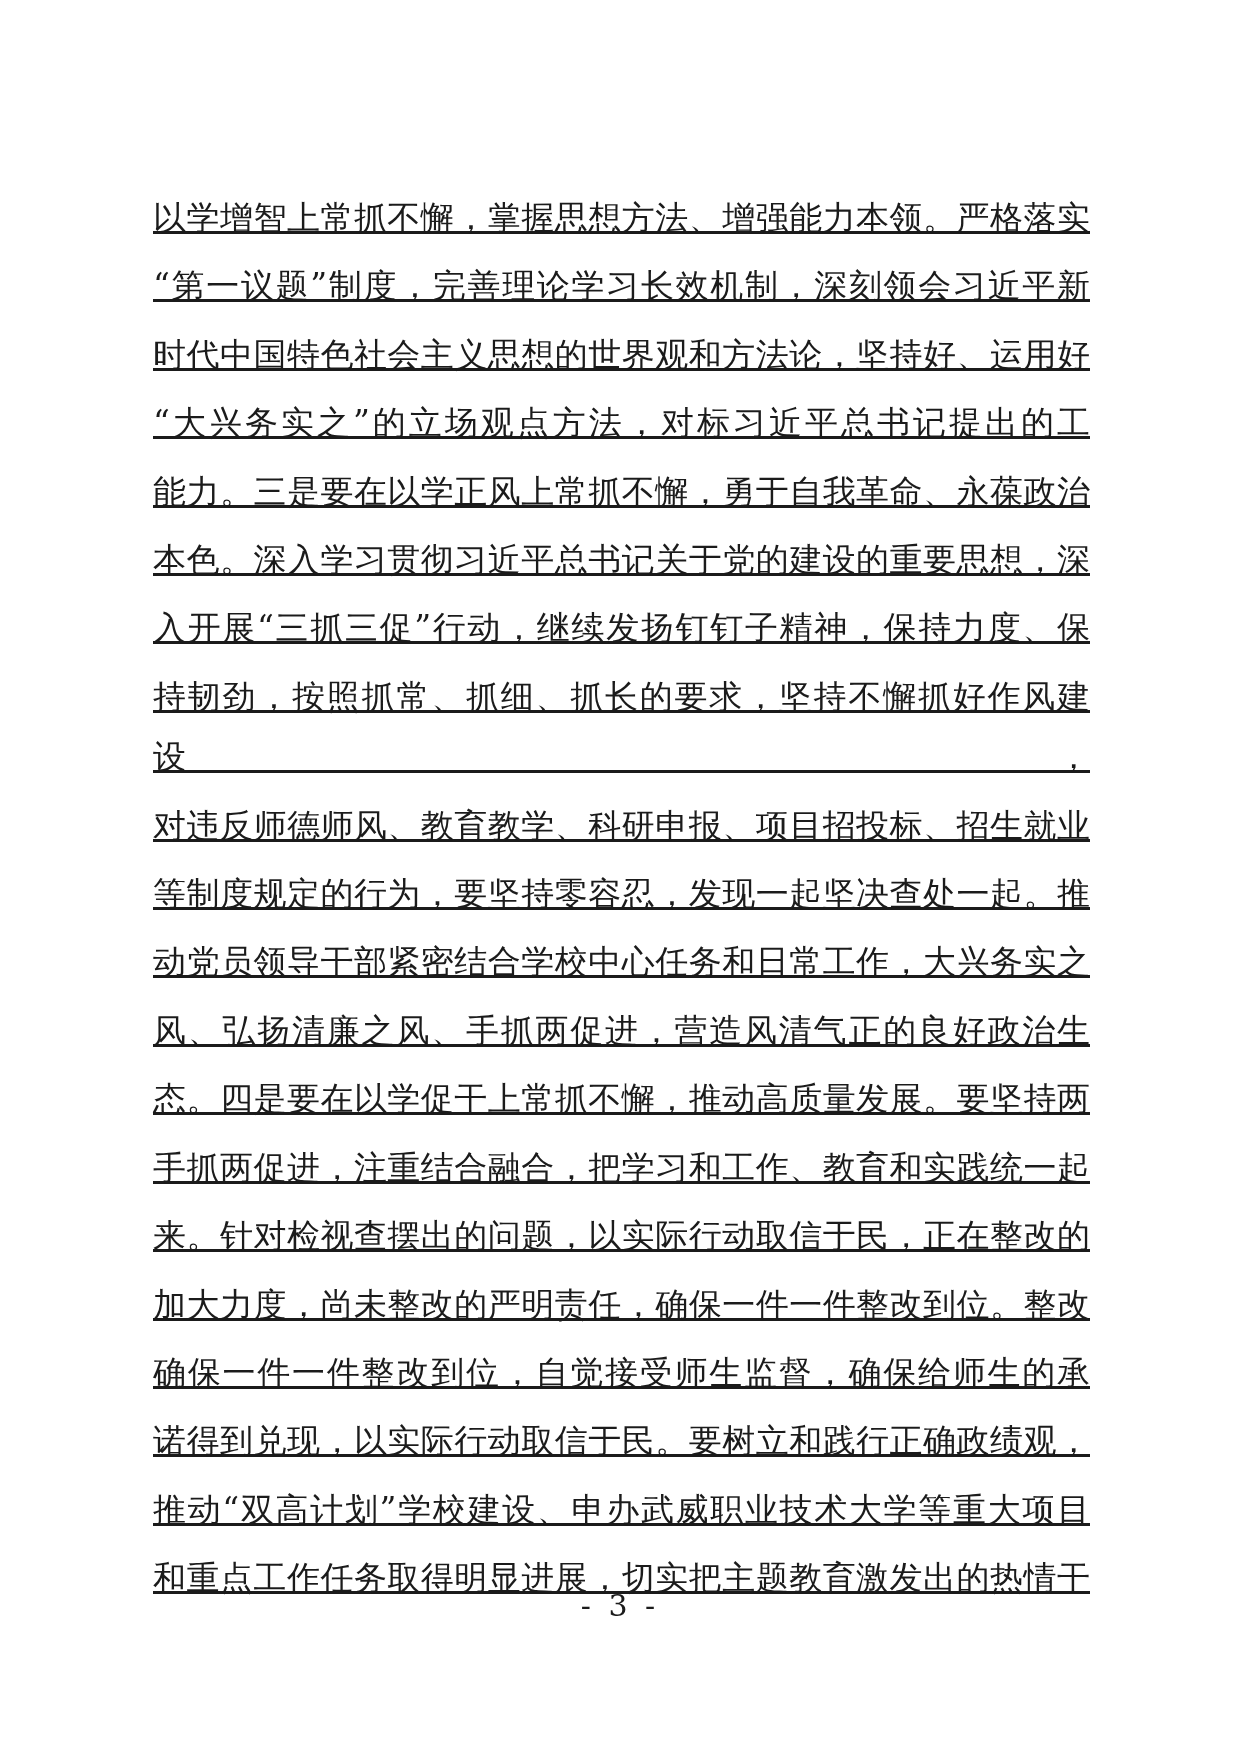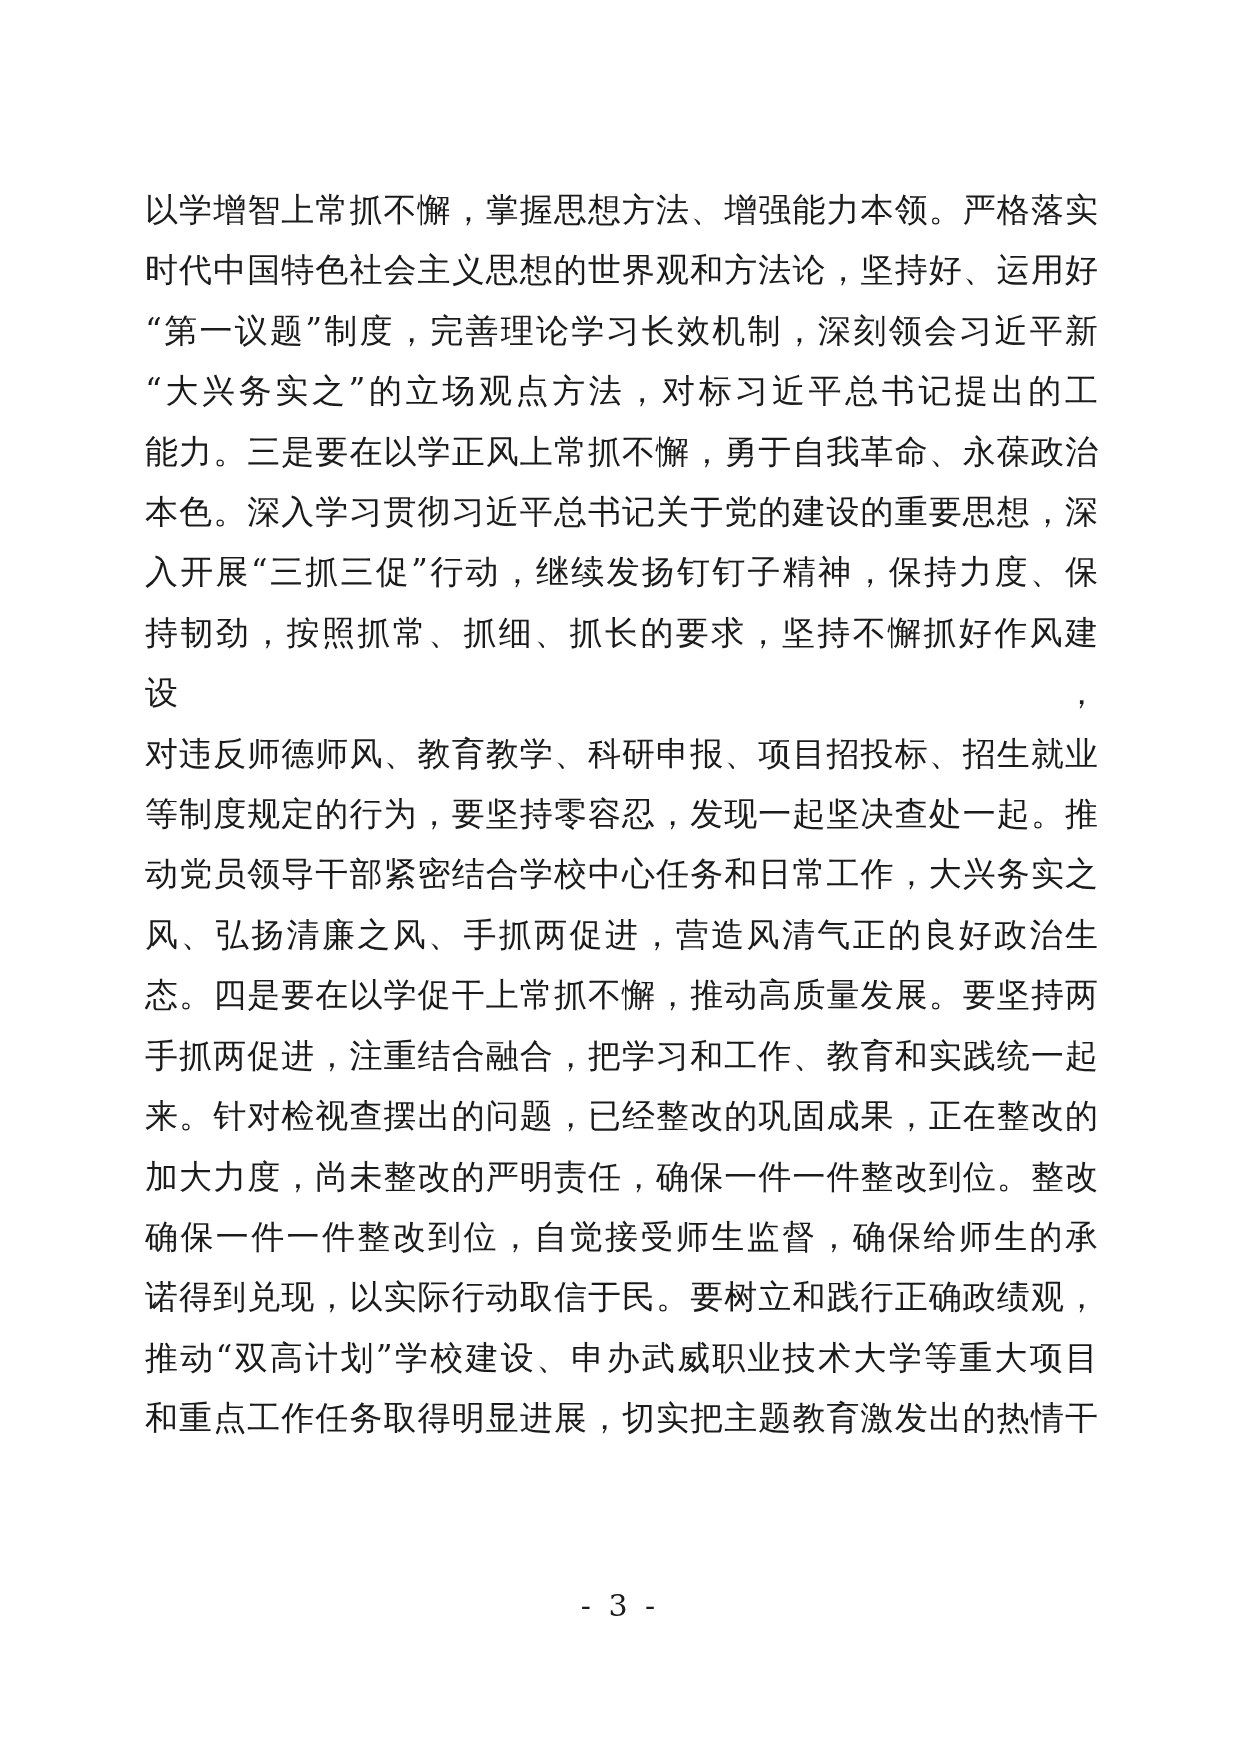--- a/index.html
+++ b/index.html
@@ -16,62 +16,63 @@
     font-family: "DejaVu Serif", serif;
     color: #1b1b1b;
   }
   .text-block {
     position: absolute;
     left: 145px;
     top: 180px;
     width: 953px;
   }
   .text-line {
-    margin: 0;
+    margin: 8px;
     padding: 0;
     font-size: 33px;
     line-height: 60.4px;
     text-align: justify;
     text-align-last: justify;
     -moz-text-align-last: justify;
     text-justify: inter-character;
     font-weight: 400;
+    text-decoration: underline;
   }
   .page-footer {
     position: absolute;
     top: 1586px;
     left: 0;
     width: 100%;
     text-align: center;
     font-size: 30px;
     line-height: 40px;
     letter-spacing: 4px;
     color: #1b1b1b;
   }
 </style>
 </head>
 <body>
 
 <div class="page">
   <div class="text-block">
     <p class="text-line">以学增智上常抓不懈，掌握思想方法、增强能力本领。严格落实</p>
+    <p class="text-line">“第一议题”制度，完善理论学习长效机制，深刻领会习近平新</p>
     <p class="text-line">时代中国特色社会主义思想的世界观和方法论，坚持好、运用好</p>
-    <p class="text-line">“第一议题”制度，完善理论学习长效机制，深刻领会习近平新</p>
     <p class="text-line">“大兴务实之”的立场观点方法，对标习近平总书记提出的工</p>
     <p class="text-line">能力。三是要在以学正风上常抓不懈，勇于自我革命、永葆政治</p>
     <p class="text-line">本色。深入学习贯彻习近平总书记关于党的建设的重要思想，深</p>
     <p class="text-line">入开展“三抓三促”行动，继续发扬钉钉子精神，保持力度、保</p>
     <p class="text-line">持韧劲，按照抓常、抓细、抓长的要求，坚持不懈抓好作风建设，</p>
     <p class="text-line">对违反师德师风、教育教学、科研申报、项目招投标、招生就业</p>
     <p class="text-line">等制度规定的行为，要坚持零容忍，发现一起坚决查处一起。推</p>
     <p class="text-line">动党员领导干部紧密结合学校中心任务和日常工作，大兴务实之</p>
     <p class="text-line">风、弘扬清廉之风、手抓两促进，营造风清气正的良好政治生</p>
     <p class="text-line">态。四是要在以学促干上常抓不懈，推动高质量发展。要坚持两</p>
     <p class="text-line">手抓两促进，注重结合融合，把学习和工作、教育和实践统一起</p>
-    <p class="text-line">来。针对检视查摆出的问题，已经整改的巩固成果，正在整改的</p>
+    <p class="text-line">来。针对检视查摆出的问题，以实际行动取信于民，正在整改的</p>
     <p class="text-line">加大力度，尚未整改的严明责任，确保一件一件整改到位。整改</p>
     <p class="text-line">确保一件一件整改到位，自觉接受师生监督，确保给师生的承</p>
     <p class="text-line">诺得到兑现，以实际行动取信于民。要树立和践行正确政绩观，</p>
     <p class="text-line">推动“双高计划”学校建设、申办武威职业技术大学等重大项目</p>
     <p class="text-line">和重点工作任务取得明显进展，切实把主题教育激发出的热情干</p>
   </div>
   <div class="page-footer">- 3 -</div>
 </div>
 
 </body></html>

